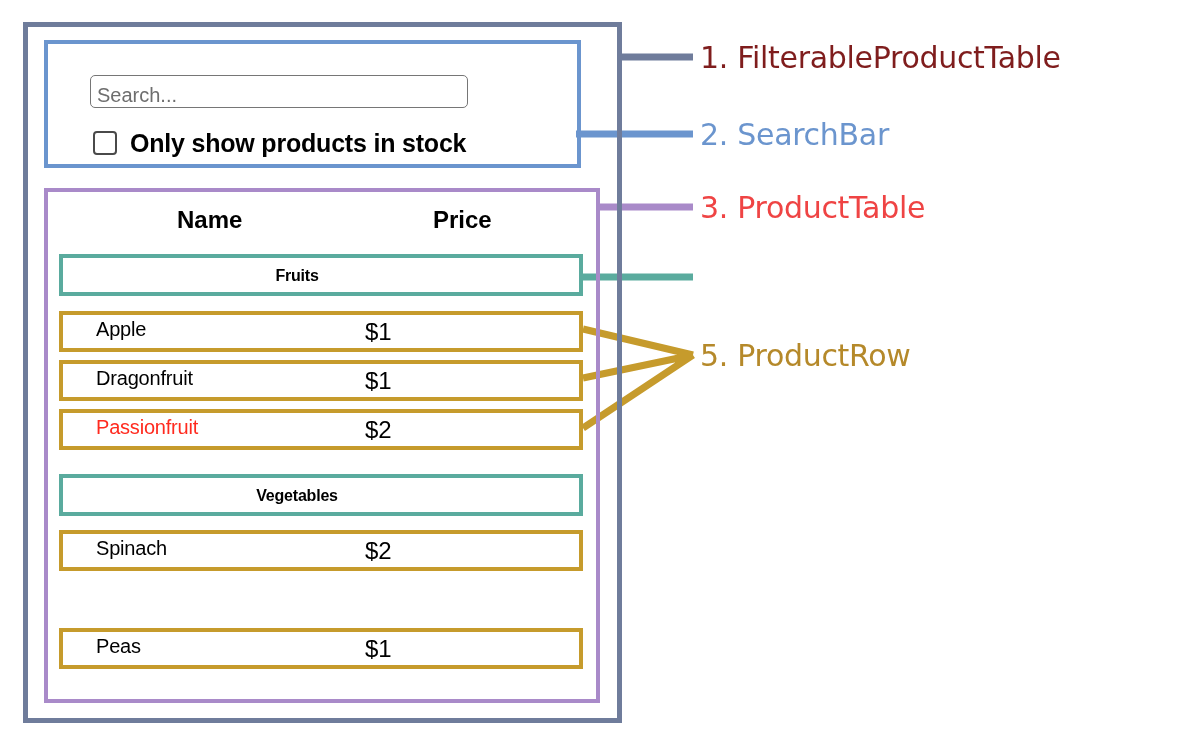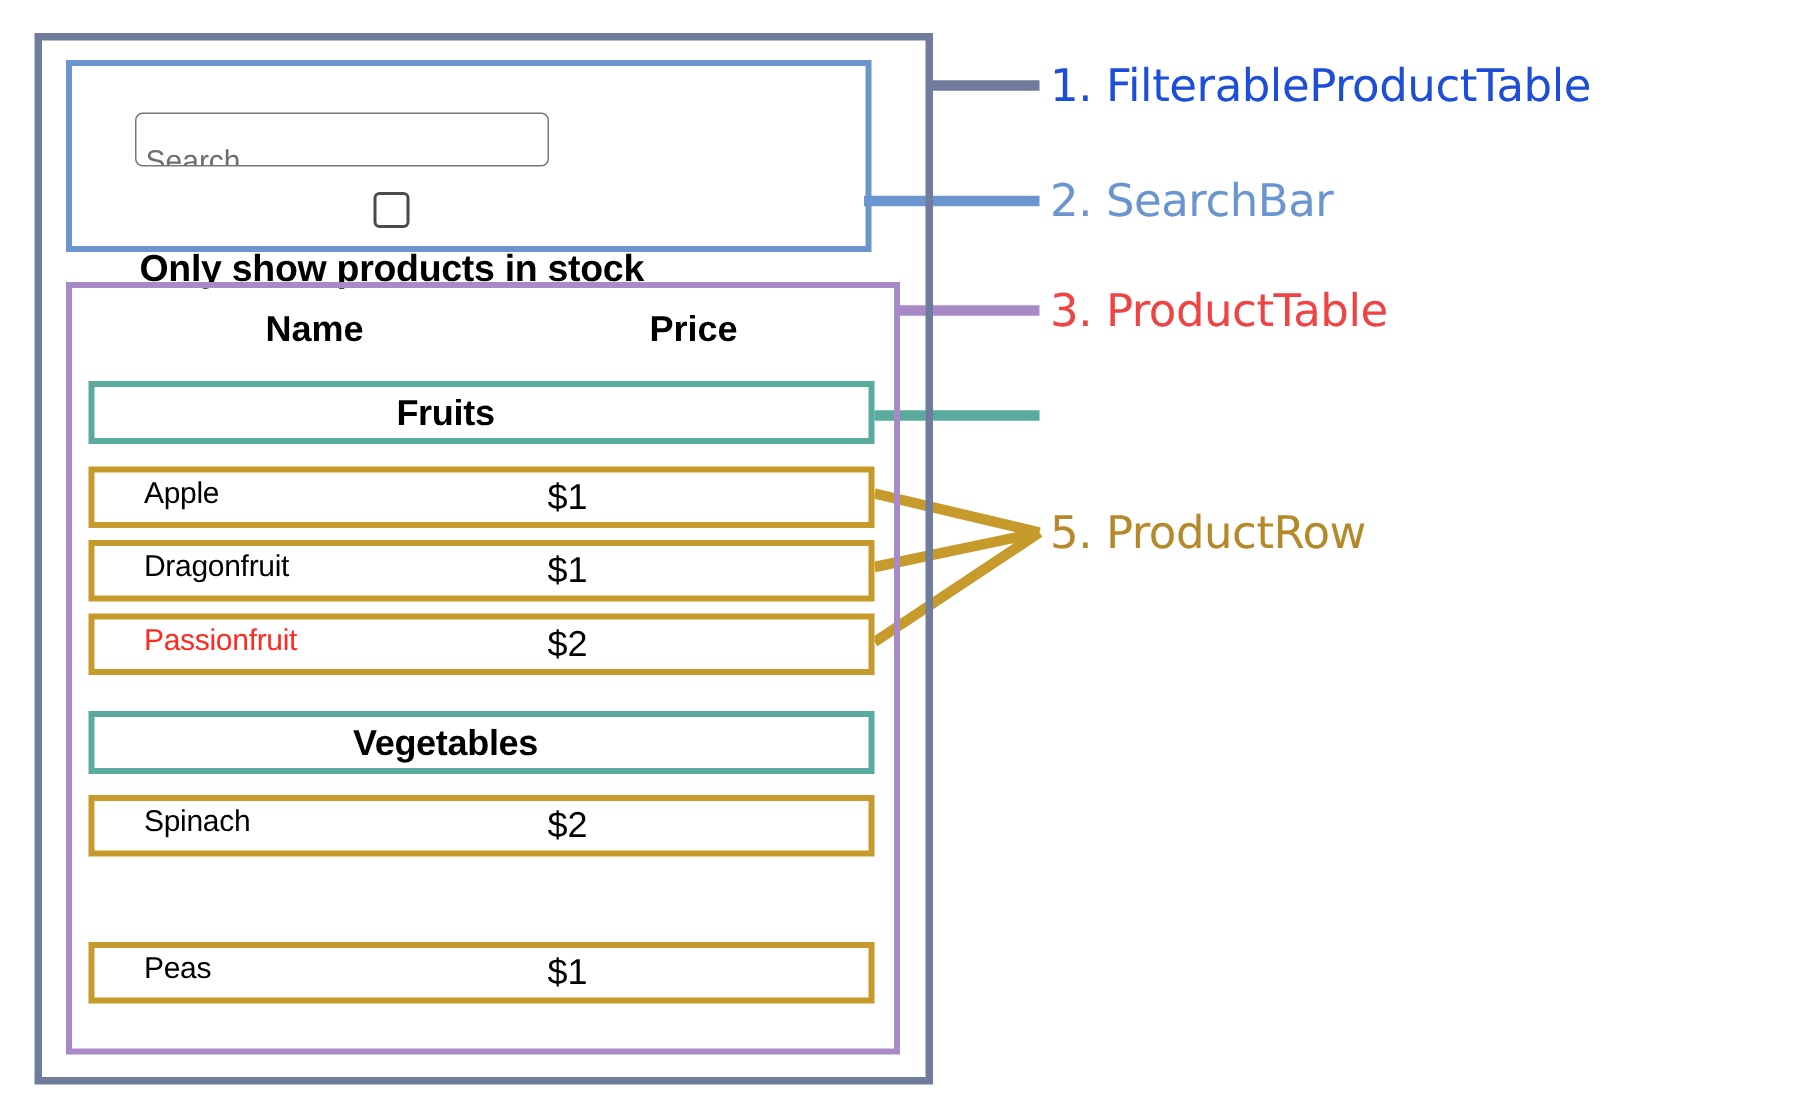--- a/index.html
+++ b/index.html
@@ -21,31 +21,31 @@
     left:44px;top:40px;width:537px;height:128px;
     border:4px solid var(--c2);
   }
   #producttable-box{
     left:44px;top:188px;width:556px;height:515px;
     border:4px solid var(--c3);
   }
 
   
   #search-input{
-    position:absolute;left:90px;top:75px;width:276px;height:33px;
+    position:absolute;left:90px;top:75px;width:378px;height:33px;
     box-sizing:border-box;
     border:1.6px solid #767676;border-radius:5px;background:#fff;
     font-family:"Liberation Sans","DejaVu Sans",sans-serif;
-    font-size:20px;color:#6e6e6e;padding:17px 6px;
+    font-size:20px;color:#6e6e6e;padding:4px 6px;
     line-height:31px;
     white-space:nowrap;overflow:hidden;
   }
   #stock-row{
     position:absolute;left:93px;top:128px;height:30px;
-    display:flex;align-items:center;gap:13px;flex-direction:column;
+    display:flex;align-items:center;gap:13px;
   }
   #stock-checkbox{
     width:24px;height:24px;box-sizing:border-box;
     border:2.2px solid #4a4a4a;border-radius:4px;background:#fff;
     flex:0 0 auto;
   }
   #stock-label{
     font-size:25px;font-weight:700;color:#000;letter-spacing:-.2px;
     white-space:nowrap;
   }
@@ -57,21 +57,21 @@
   }
   #table-head .th-name{position:absolute;left:118px;top:8px;}
   #table-head .th-price{position:absolute;left:374px;top:8px;}
 
   .cat-row{
     position:absolute;left:59px;width:524px;height:42px;
     box-sizing:border-box;border:4px solid var(--c4);background:#fff;
     display:flex;align-items:center;justify-content:center;
   }
   .cat-row span{
-    font-weight:700;font-size:24px;color:#000;
+    font-weight:700;font-size:16px;color:#000;
     position:relative;left:-24px;top:1px;letter-spacing:-.2px;text-align:right;
   }
 
   .prod-row{
     position:absolute;left:59px;width:524px;height:41px;
     box-sizing:border-box;border:4px solid var(--c5);background:#fff;
   }
   .prod-row .pname{
     position:absolute;left:33px;top:3px;font-size:20px;color:#000;
     letter-spacing:-.2px;white-space:nowrap;
@@ -153,21 +153,21 @@
     <div class="pname">Spinach</div>
     <div class="pprice">$2</div>
   </div>
 
 
   <div class="prod-row" style="--c5:#c69b2c;top:628px">
     <div class="pname">Peas</div>
     <div class="pprice">$1</div>
   </div>
 
-  <div class="ann-label" style="left:700px;top:40px;color:#1d4ed8">1. FilterableProductTable</div>
+  <div class="ann-label" style="left:700px;top:40px;color:#7f1d1d">1. FilterableProductTable</div>
 
   <div class="ann-label" style="left:700px;top:117px;color:#6b95ce">2. SearchBar</div>
 
   <div class="ann-label" style="left:700px;top:190px;color:#ef4444">3. ProductTable</div>
 
 
   <div class="ann-label" style="left:700px;top:338px;color:#b5892a">5. ProductRow</div>
 
 </div>
 

